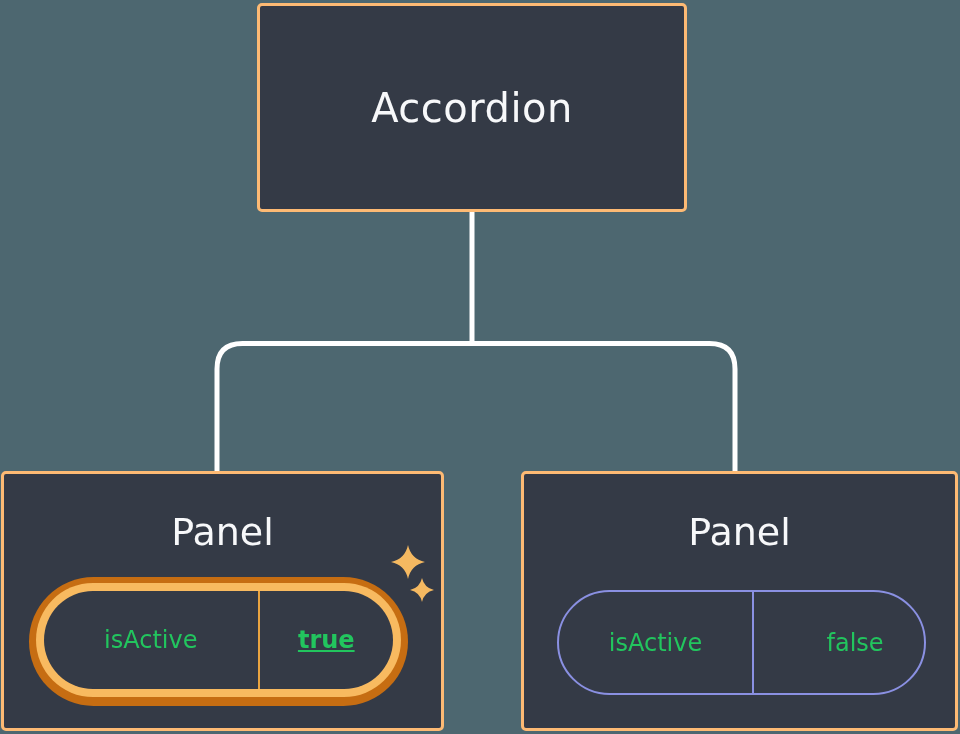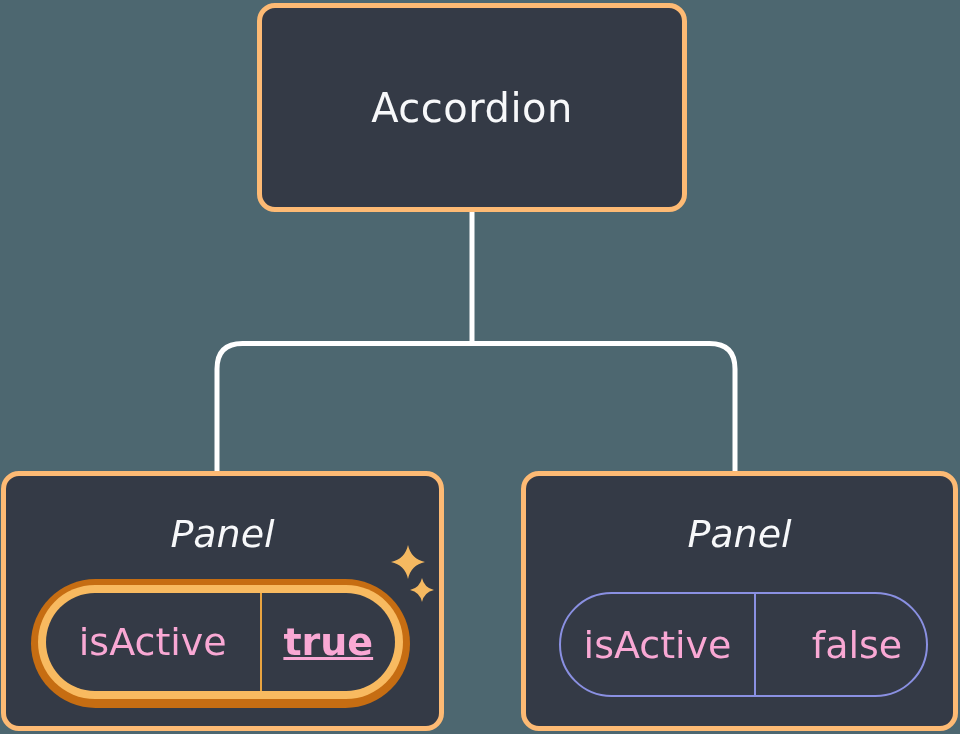--- a/index.html
+++ b/index.html
@@ -24,22 +24,22 @@
     pointer-events: none;
   }
   .connectors path {
     stroke: #FFFFFF;
     stroke-width: 5;
     fill: none;
   }
   .node {
     position: absolute;
     background: #343A46;
-    border: 5px solid #fdba74;
-    border-radius: 18px;
+    border: 3px solid #fdba74;
+    border-radius: 5px;
     box-sizing: border-box;
     color: #F7F8FA;
   }
   .node-accordion {
     left: 257px;
     top: 3px;
     width: 430px;
     height: 209px;
     display: flex;
     align-items: center;
@@ -62,21 +62,20 @@
     height: 260px;
   }
   .panel-title {
     position: absolute;
     top: 36px;
     left: 0;
     right: 0;
     text-align: center;
     font-size: 38px;
     color: #F7F8FA;
-    font-style: italic;
   }
   
   .pill-active-outer {
     position: absolute;
     left: 25px;
     top: 103px;
     width: 379px;
     height: 129px;
     background: #C66D12;
     border-radius: 70px;
@@ -96,22 +95,22 @@
     height: 100%;
     background: #343A46;
     border-radius: 50px;
     display: flex;
     overflow: hidden;
   }
   .pill-cell {
     display: flex;
     align-items: center;
     justify-content: center;
-    font-size: 38px;
-    color: #f9a8d4;
+    font-size: 24px;
+    color: #22c55e;
     text-align: right;
   }
   .pill-active-core .cell-key {
     flex: 1.6;
     border-right: 2px solid #E9A440;
   }
   .pill-active-core .cell-value {
     flex: 1;
     font-weight: bold;
     text-decoration: underline;

